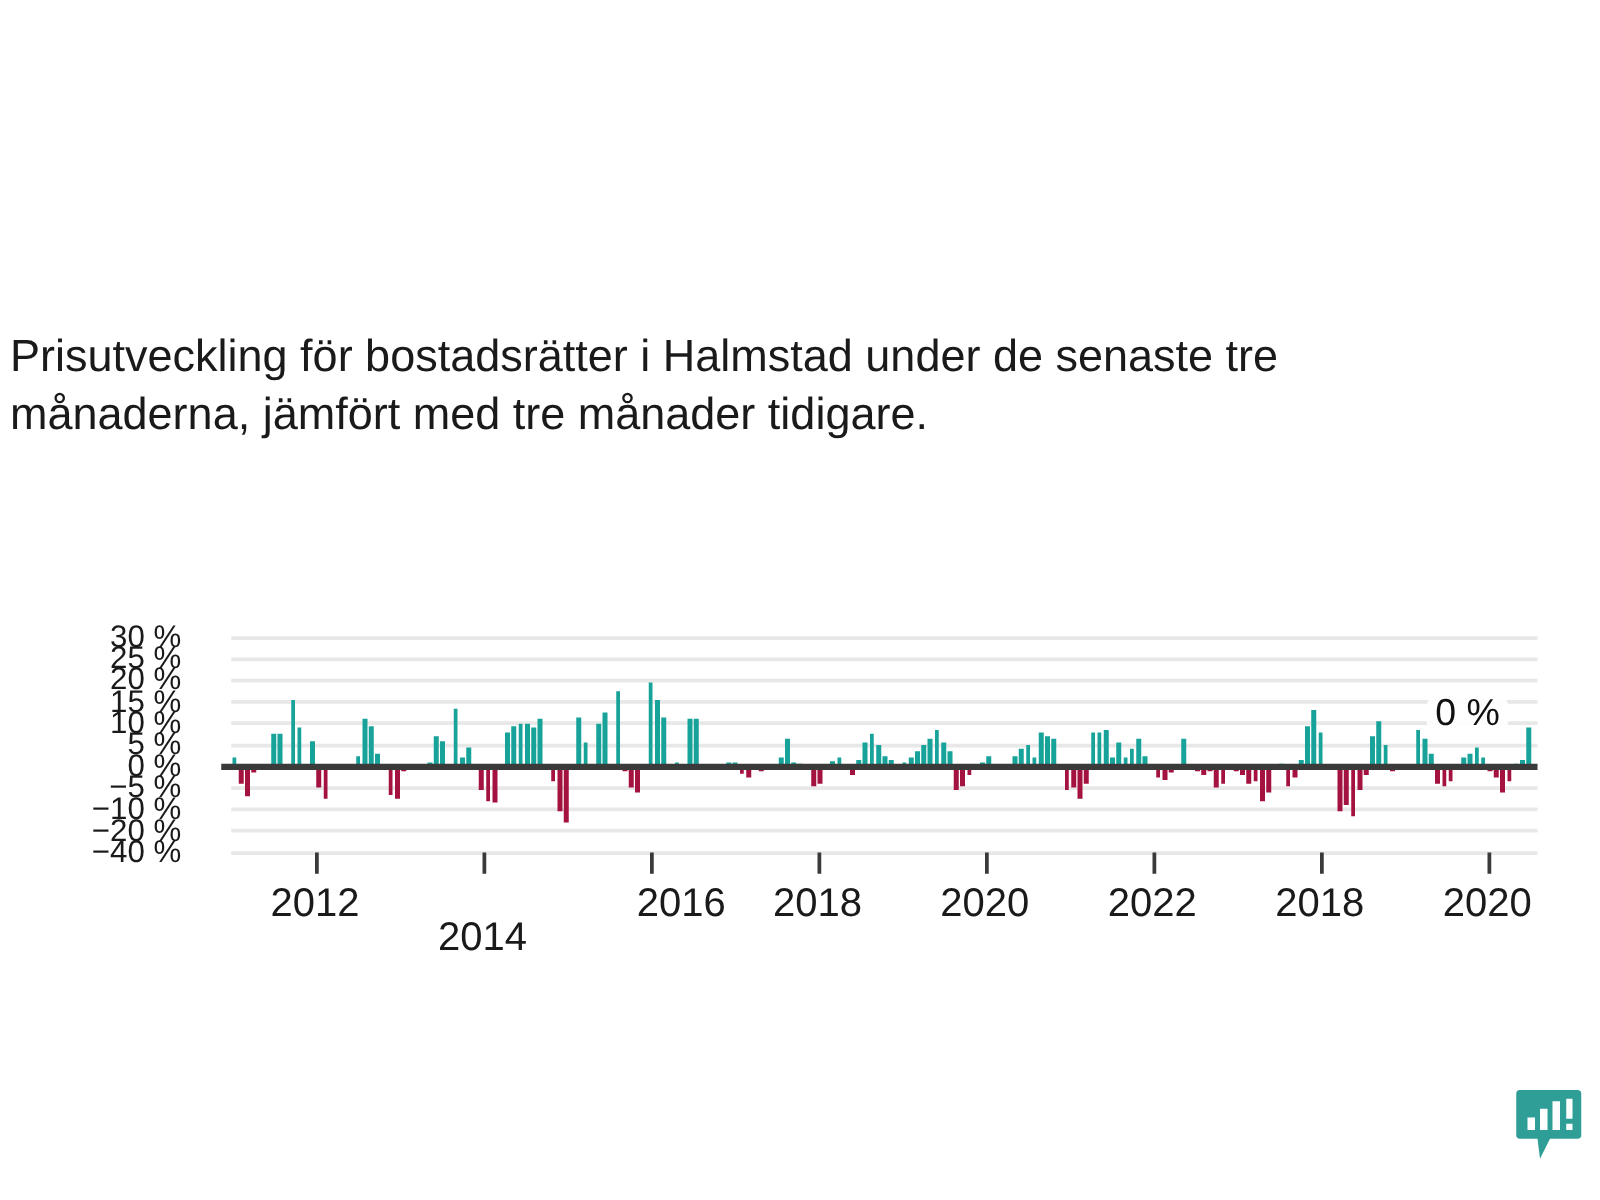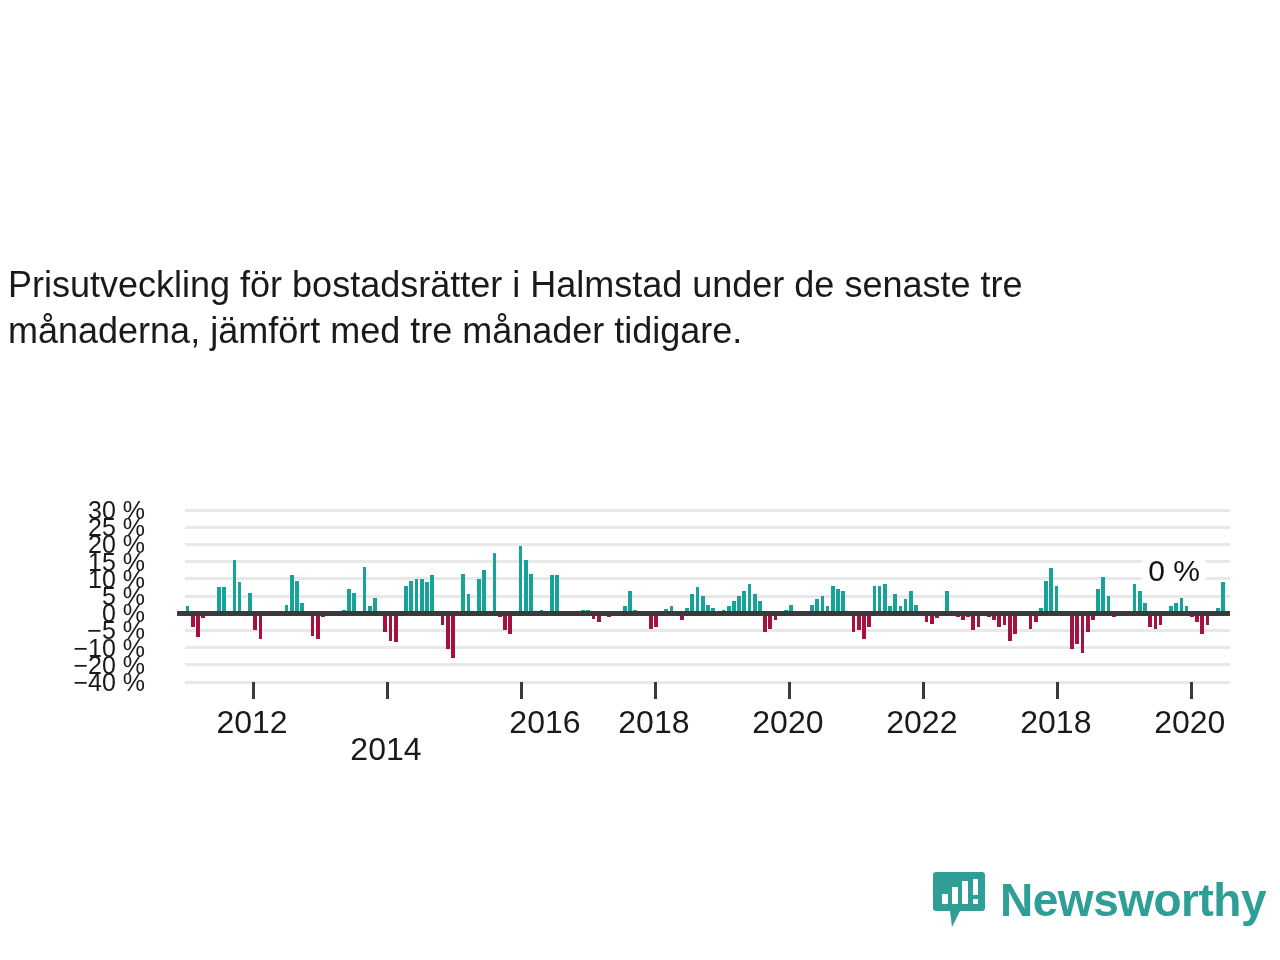--- a/index.html
+++ b/index.html
@@ -670,16 +670,15 @@
     <div class="logo-mark">
       <svg width="54" height="60" viewBox="0 0 54 60">
         <path d="M4 2 H50 A3 3 0 0 1 53 5 V38 A3 3 0 0 1 50 41 H28 L20 57 L18 41 H4 A3 3 0 0 1 1 38 V5 A3 3 0 0 1 4 2 Z" fill="#2e9e96"></path>
         <rect x="10" y="24" width="6" height="10" fill="#ffffff"></rect>
         <rect x="20" y="17" width="6" height="17" fill="#ffffff"></rect>
         <rect x="30" y="11" width="6" height="23" fill="#ffffff"></rect>
         <rect x="41" y="9" width="5" height="16" fill="#ffffff"></rect>
         <rect x="41" y="29" width="5" height="5" fill="#ffffff"></rect>
       </svg>
     </div>
-    <div class="logo-text">Newsworthy</div>
   </div>
 
 </div>
 
 </body></html>

